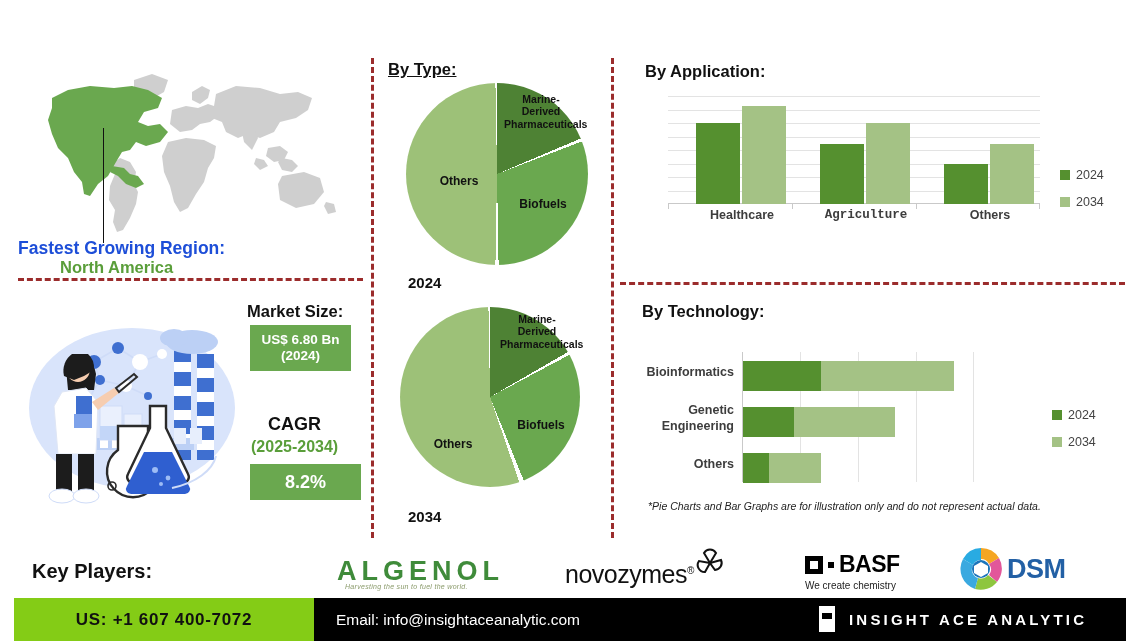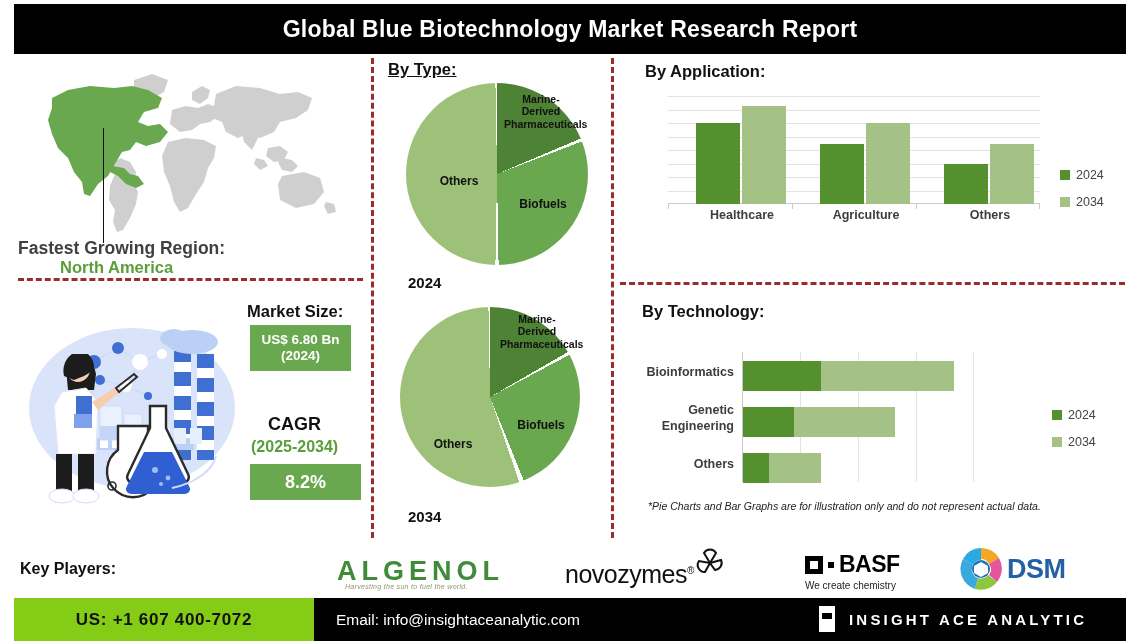--- a/index.html
+++ b/index.html
@@ -11,21 +11,21 @@
        display:flex;align-items:center;justify-content:center;}
   .hdr-title{color:#fff;font-size:23px;font-weight:bold;letter-spacing:.2px;}
 
   
   .vdash{position:absolute;border-left:3px dashed #9b2c2c;}
   .hdash{position:absolute;border-top:3px dashed #9b2c2c;}
 
   
   .map-wrap{position:absolute;left:16px;top:62px;width:348px;height:175px;}
   .leader{position:absolute;left:103px;top:128px;width:1px;height:115px;background:#111;}
-  .fgr{position:absolute;left:18px;top:238px;font-size:17.5px;font-weight:bold;color:#404040;}
+  .fgr{position:absolute;left:18px;top:238px;font-size:17.5px;font-weight:bold;color:#1d4ed8;}
   .fgr-val{position:absolute;left:60px;top:258px;font-size:16.5px;font-weight:bold;color:#5a9e3a;}
 
   .illus{position:absolute;left:22px;top:310px;width:215px;height:195px;}
 
   .ms-label{position:absolute;left:247px;top:302px;font-size:16.5px;font-weight:bold;color:#111;}
   .greenbox{position:absolute;background:#6aa84f;color:#fff;font-weight:bold;
             display:flex;flex-direction:column;align-items:center;justify-content:center;line-height:1.15;}
   .ms-box{left:250px;top:325px;width:101px;height:46px;font-size:13.5px;}
   .cagr-label{position:absolute;left:268px;top:414px;font-size:18px;font-weight:bold;color:#111;}
   .cagr-years{position:absolute;left:251px;top:438px;font-size:16px;font-weight:bold;color:#5a9e3a;}
@@ -57,21 +57,21 @@
   .vgrid{position:absolute;top:0;width:1px;height:100%;background:#e3e3e3;}
   .vaxis{position:absolute;left:0;top:0;width:1px;height:100%;background:#c9c9c9;}
   .hbar{position:absolute;height:30px;}
   .seg{position:absolute;top:0;height:100%;}
   .s24{background:#55902f;left:0;}
   .s34{background:#a4c285;}
   .rowlbl{position:absolute;font-size:12.5px;font-weight:bold;color:#3d3d3d;text-align:right;line-height:1.25;}
   .note{position:absolute;left:648px;top:500px;font-size:10.5px;font-style:italic;color:#222;}
 
   
-  .kp{position:absolute;left:20px;top:560px;font-size:16px;font-weight:bold;color:#111;}
+  .kp{position:absolute;left:32px;top:560px;font-size:20px;font-weight:bold;color:#111;}
   .logo{position:absolute;}
   .l-cyano{left:133px;top:555px;font-size:24px;font-weight:bold;letter-spacing:-.6px;}
   .l-cy{color:#1a9aa8;} .l-tech{color:#e8502a;} .l-reg{font-size:10px;color:#e8502a;vertical-align:super;}
   .l-algenol{left:337px;top:556px;font-size:27px;font-weight:bold;color:#3f8b3a;letter-spacing:5px;}
   .l-alg-tag{position:absolute;left:345px;top:583px;font-size:7px;font-style:italic;color:#8a9a6a;letter-spacing:.3px;}
   .l-novo{left:565px;top:560px;font-size:25px;color:#111;letter-spacing:-.5px;}
   .l-basf{left:805px;top:551px;}
   .basf-row{display:flex;align-items:center;}
   .basf-sq{width:18px;height:18px;background:#000;position:relative;margin-right:5px;}
   .basf-sq::after{content:"";position:absolute;left:5px;top:5px;width:8px;height:8px;background:#fff;}
@@ -90,23 +90,20 @@
   .brand{position:absolute;left:505px;top:8px;display:flex;align-items:center;}
   .brand-mark{width:16px;height:26px;background:#fff;position:relative;margin-right:14px;}
   .brand-mark::after{content:"";position:absolute;left:3px;top:7px;width:10px;height:6px;background:#000;}
   .brand-txt{color:#fff;font-size:15px;font-weight:bold;letter-spacing:3.2px;}
 </style>
 </head>
 <body>
 
 <div id="page">
 
-  <div class="hdr">
-    <div class="hdr-title">Global Blue Biotechnology Market Research Report</div>
-  </div>
 
   <div class="vdash" style="left:371px;top:58px;height:480px;"></div>
   <div class="vdash" style="left:611px;top:58px;height:480px;"></div>
   <div class="hdash" style="left:18px;top:278px;width:345px;"></div>
   <div class="hdash" style="left:620px;top:282px;width:505px;"></div>
 
   <div class="map-wrap">
     <svg viewBox="0 0 348 175" width="348" height="175">
       <g fill="#cfcfcf">
 
@@ -272,21 +269,21 @@
     <div class="colgrp" style="left:28px;width:92px;">
       <div class="col c24" style="height:81px;"></div>
       <div class="col c34" style="height:98.5px;"></div>
     </div>
     <div class="catlbl" style="left:18px;width:112px;">Healthcare</div>
 
     <div class="colgrp" style="left:152px;width:92px;">
       <div class="col c24" style="height:60.5px;"></div>
       <div class="col c34" style="height:81px;"></div>
     </div>
-    <div class="catlbl" style="left:142px;width:112px;">Agriculture</div>
+    <div class="catlbl" style="left:142px;width:112px;font-family:Liberation Mono, monospace;">Agriculture</div>
 
     <div class="colgrp" style="left:276px;width:92px;">
       <div class="col c24" style="height:40.5px;"></div>
       <div class="col c34" style="height:60.5px;"></div>
     </div>
     <div class="catlbl" style="left:266px;width:112px;">Others</div>
   </div>
 
   <div class="legend" style="left:1060px;top:168px;">
     <div class="lg-row">

